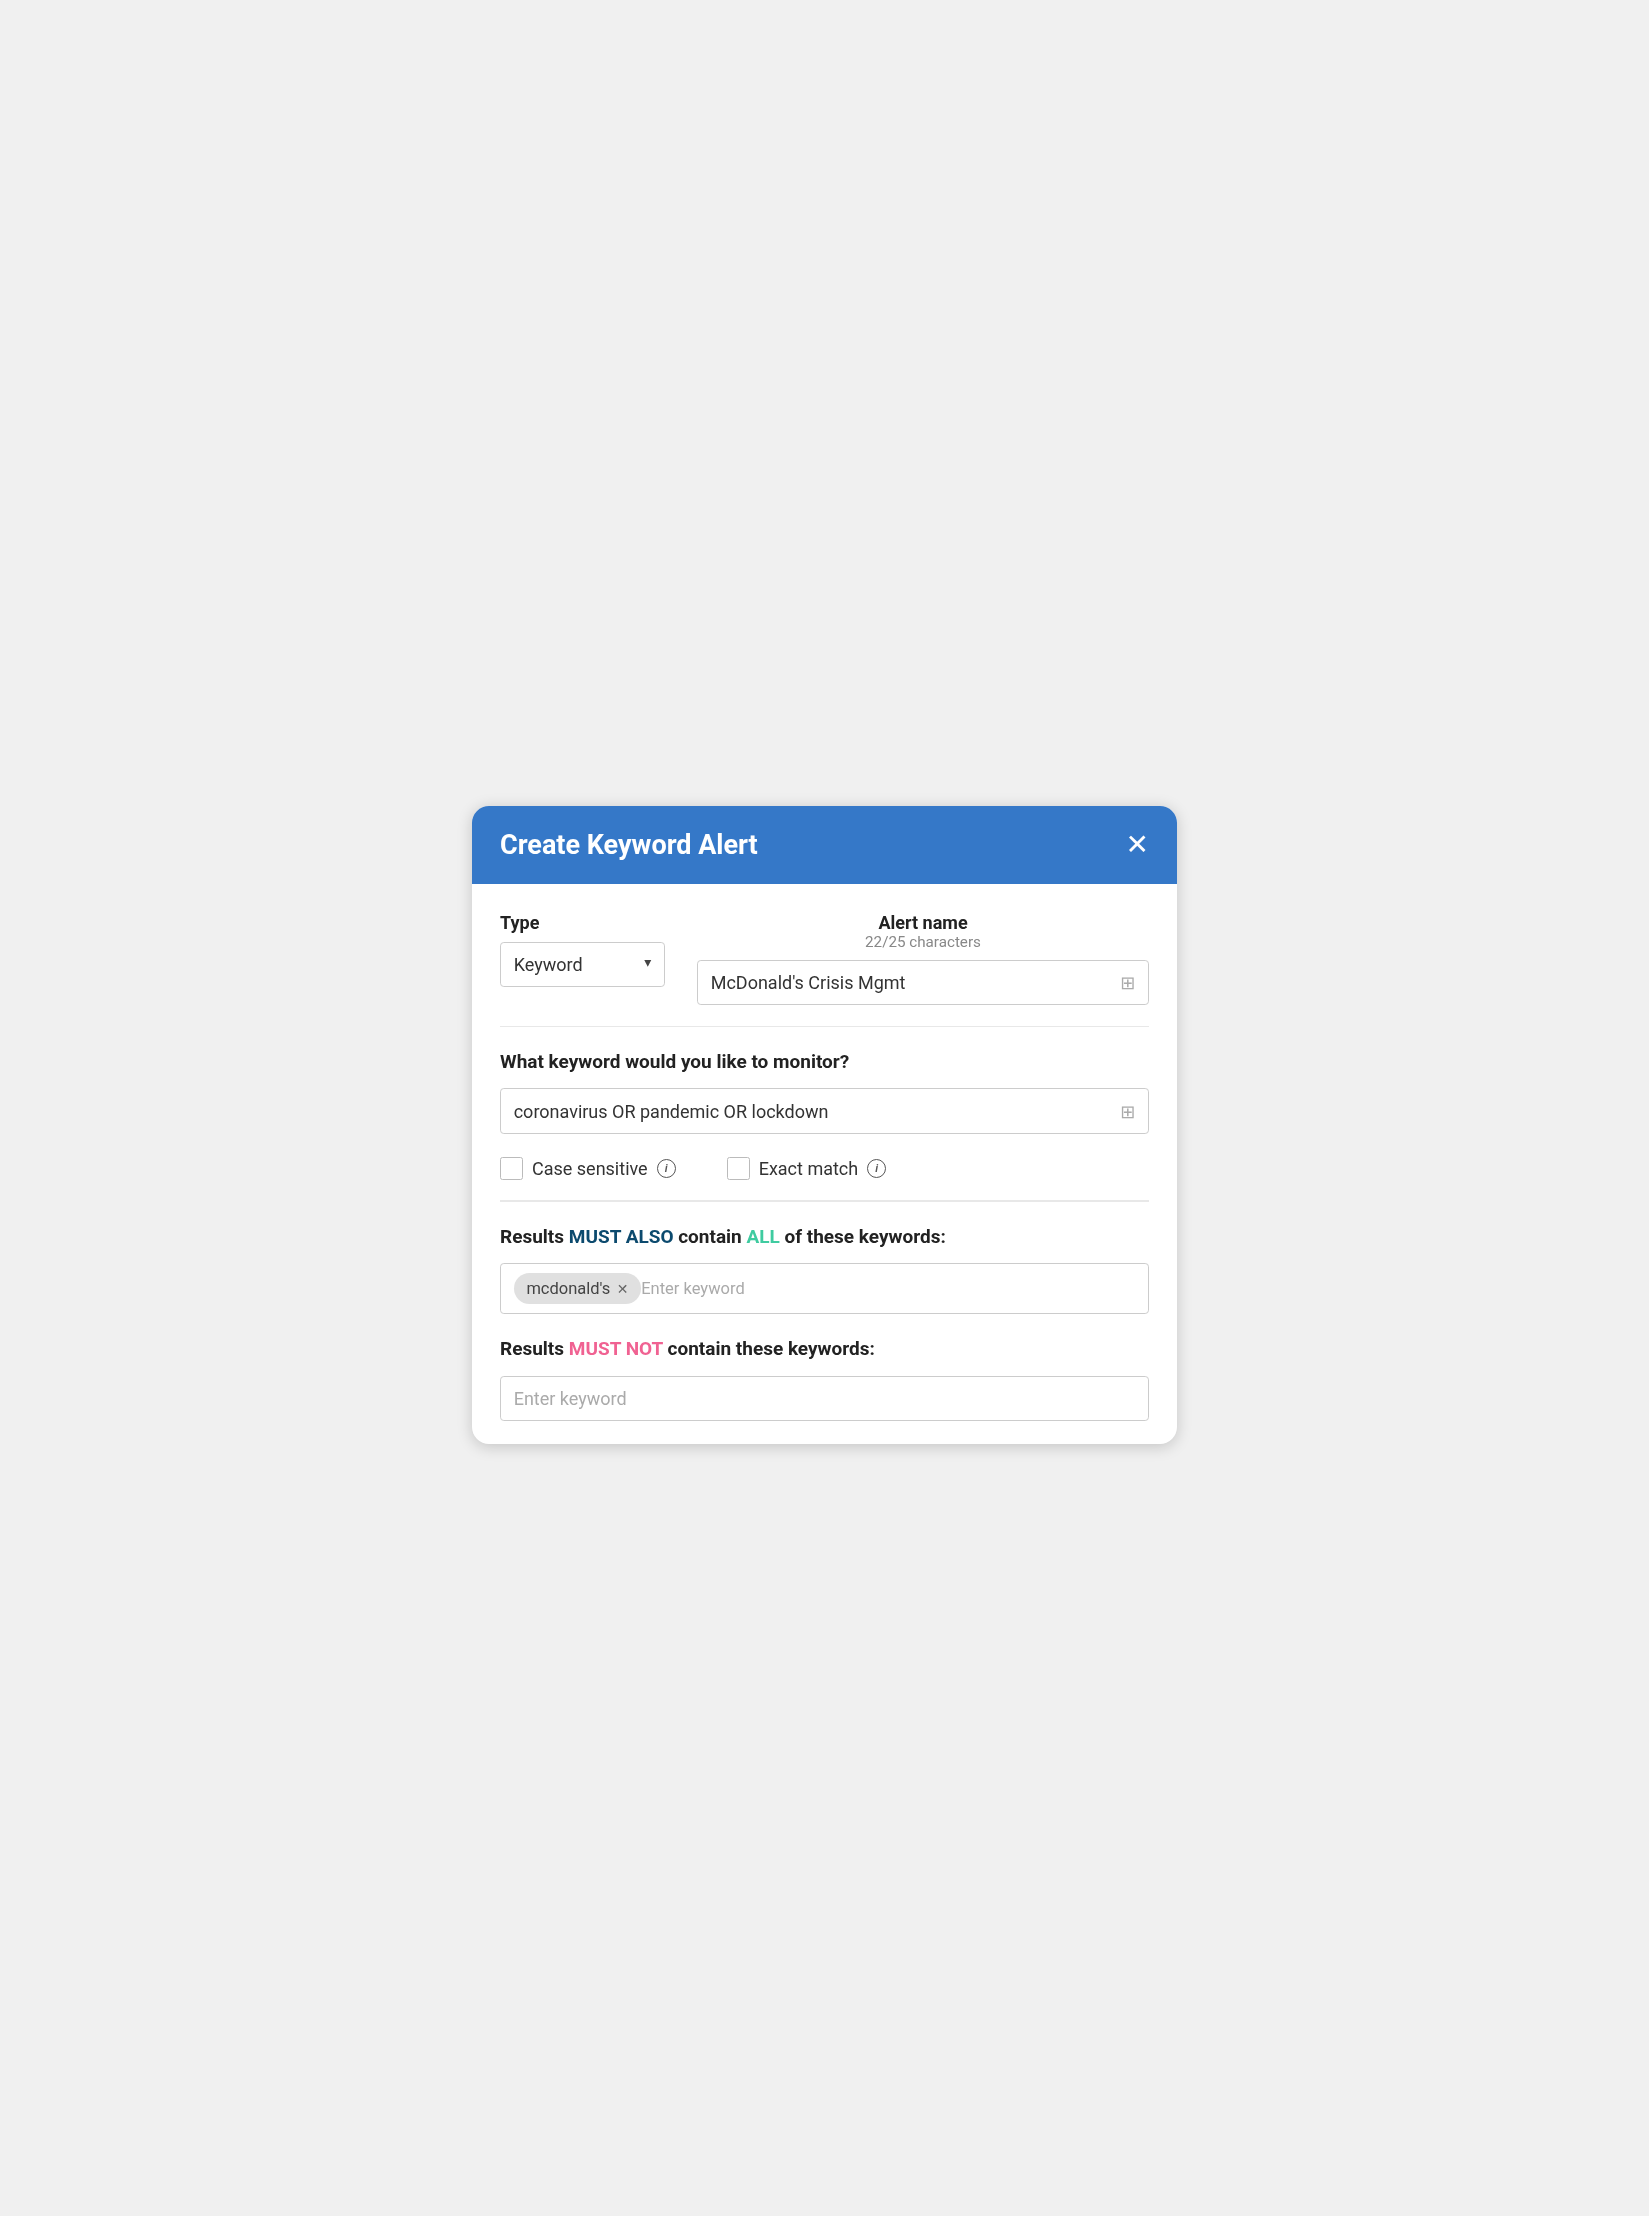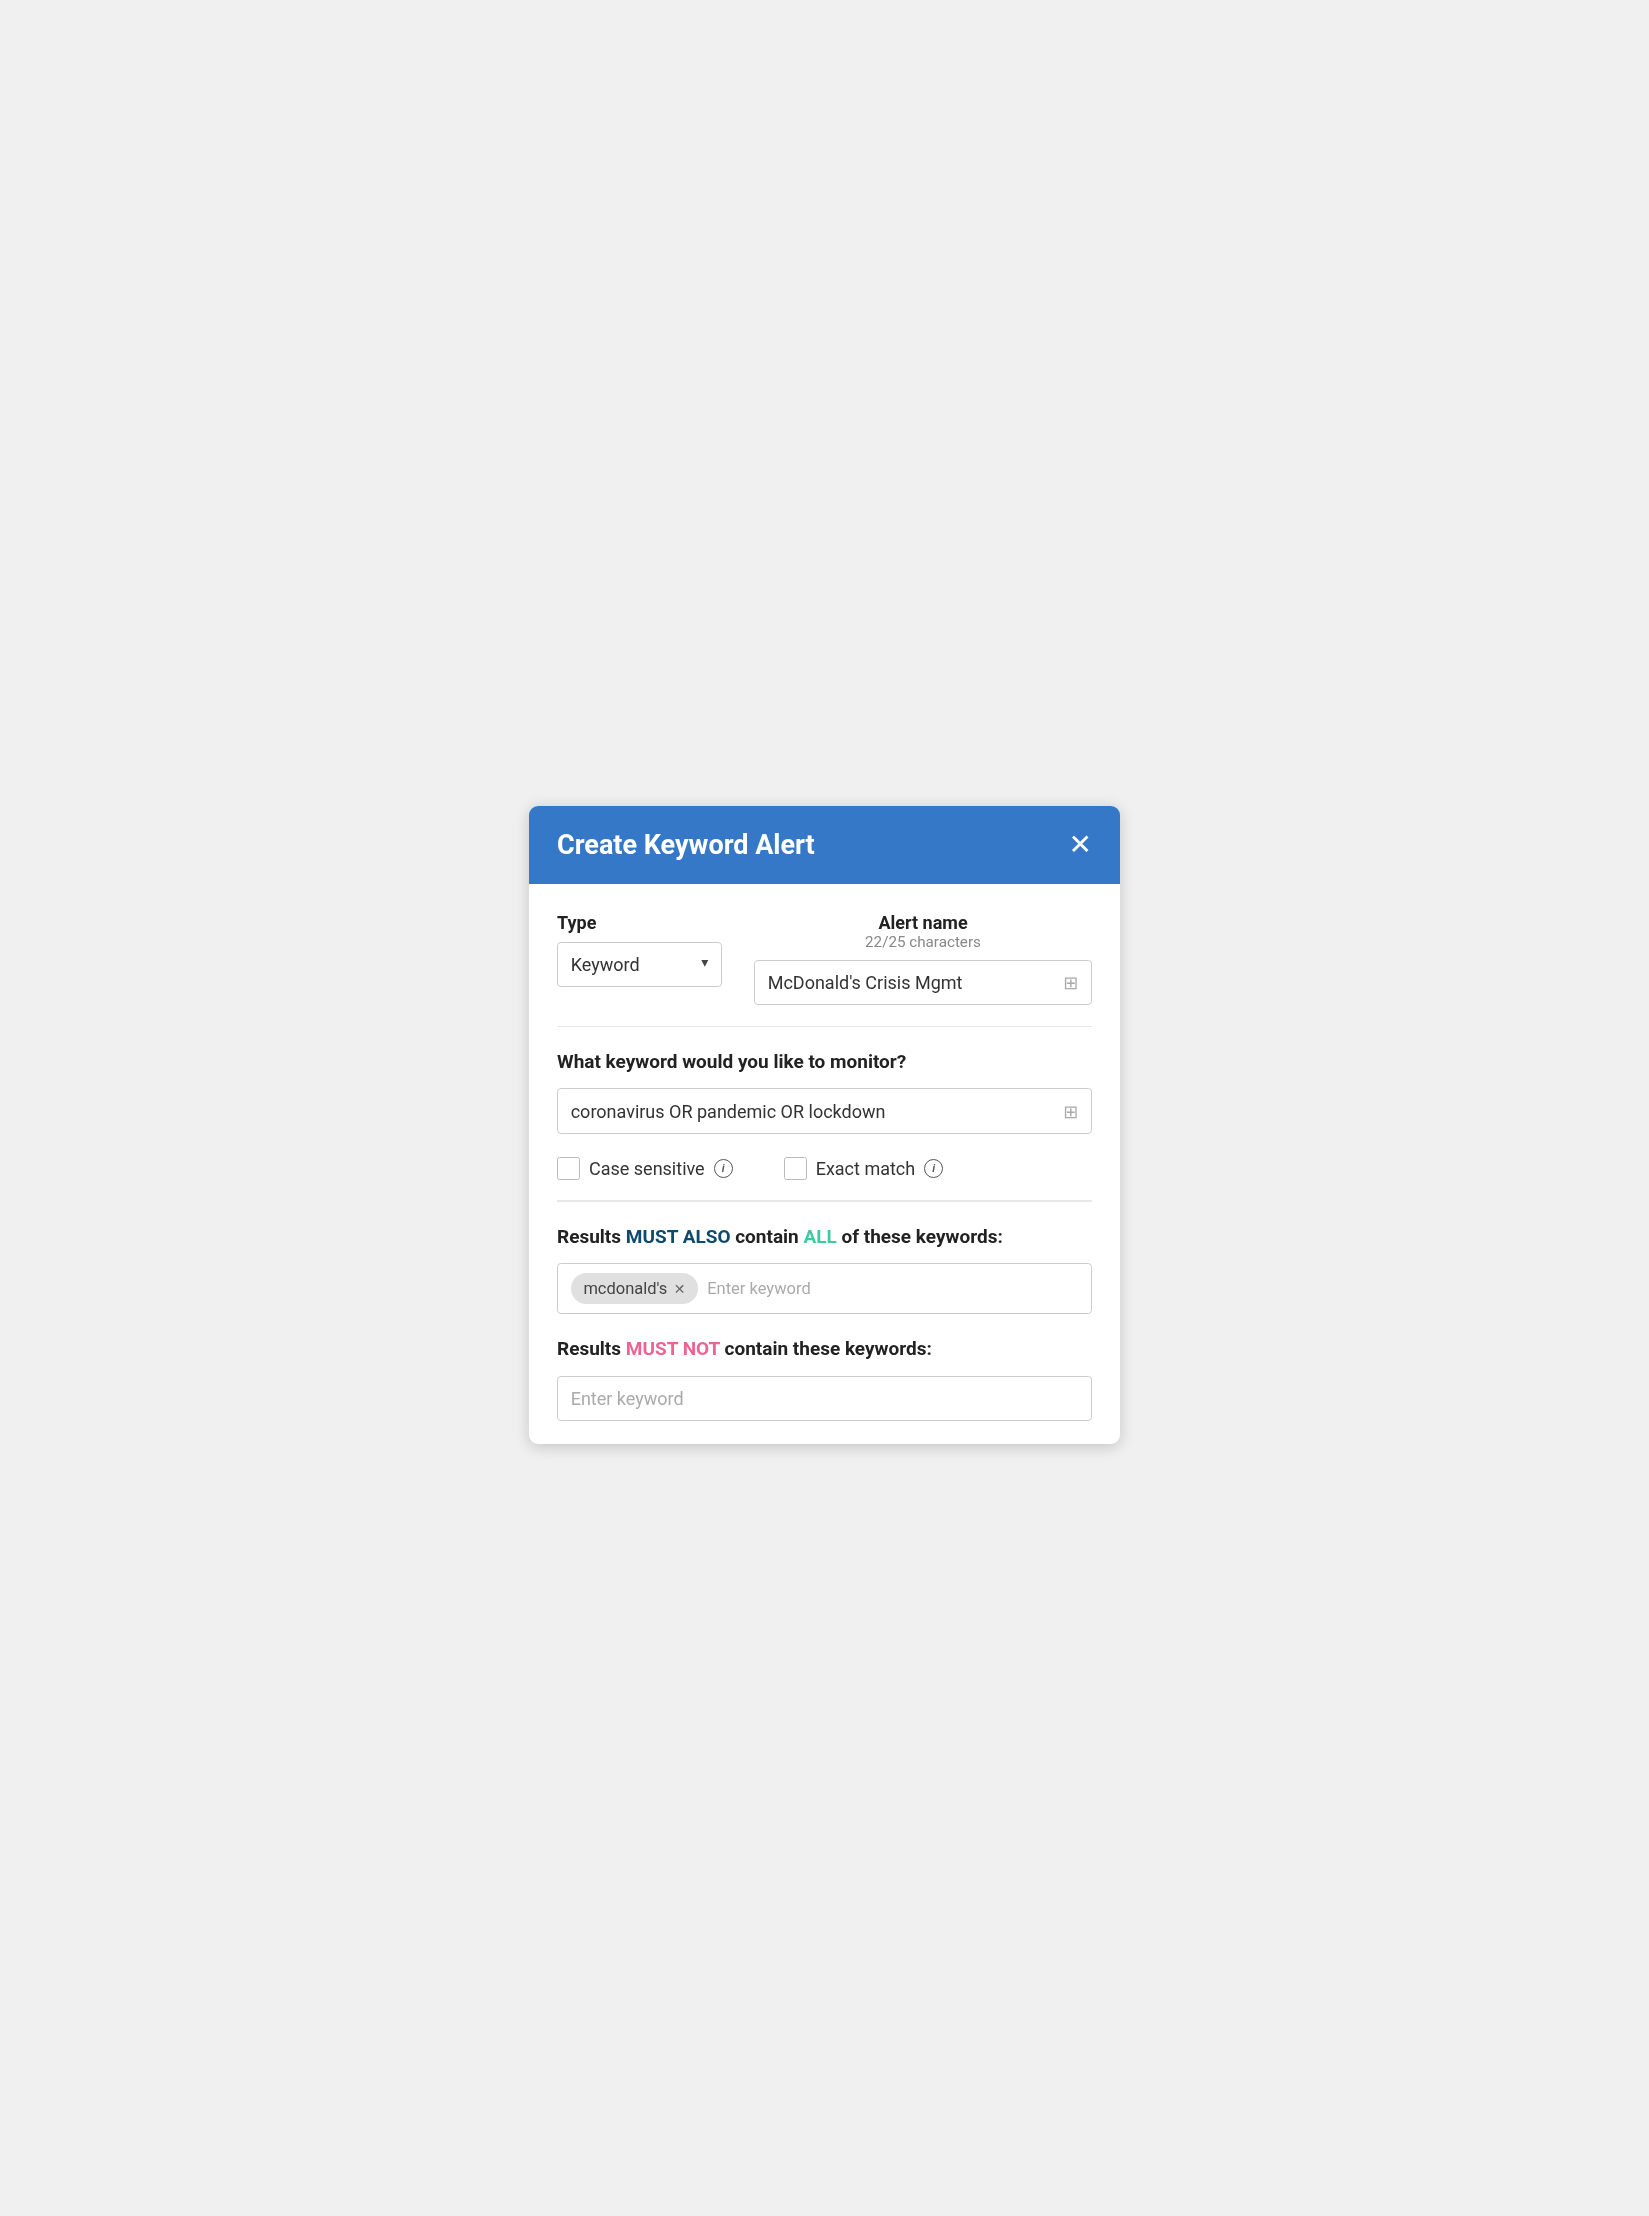--- a/index.html
+++ b/index.html
@@ -11,23 +11,23 @@
 
     body {
       background: #f0f0f0;
       display: flex;
       justify-content: center;
       align-items: center;
       min-height: 100vh;
     }
 
     .modal {
-      width: 591px;
+      width: 705px;
       background: #ffffff;
-      border-radius: 9px;
+      border-radius: 17px;
       overflow: hidden;
       box-shadow: 0 2.5px 15.2px rgba(0,0,0,0.18);
       margin-top: 34px;
     }
 
     .modal-header {
       background: #3578c8;
       padding: 23px 28px;
       display: flex;
       justify-content: space-between;
@@ -246,21 +246,20 @@
       color: #f06292;
     }
 
     .tag-input-wrapper {
       border: 1.3px solid #ccc;
       border-radius: 3.8px;
       background: #fff;
       display: flex;
       align-items: center;
       padding: 9px 12.7px;
-      gap: 9px;
       flex-wrap: wrap;
       margin-bottom: 23px;
       min-height: 51px;
     }
 
     .tag {
       display: flex;
       align-items: center;
       gap: 6.4px;
       background: #e0e0e0;

